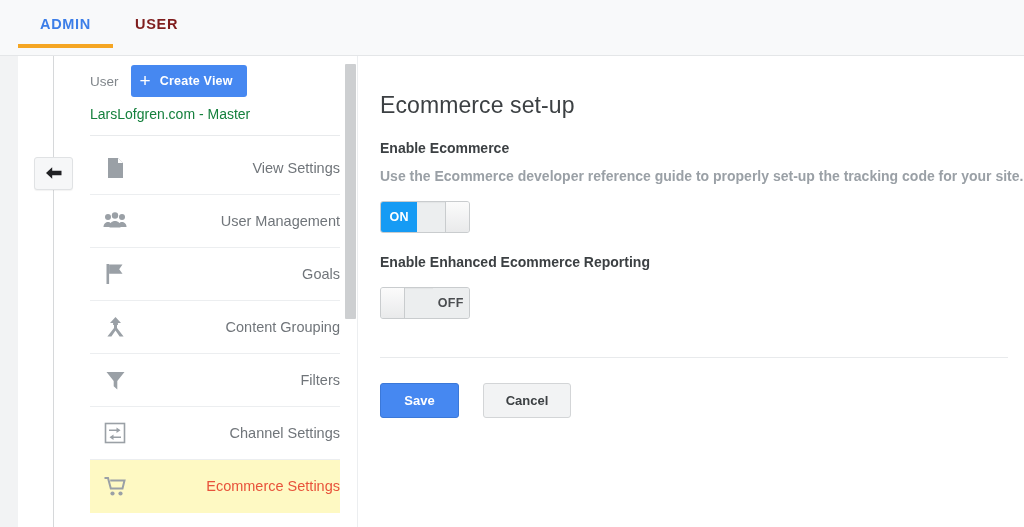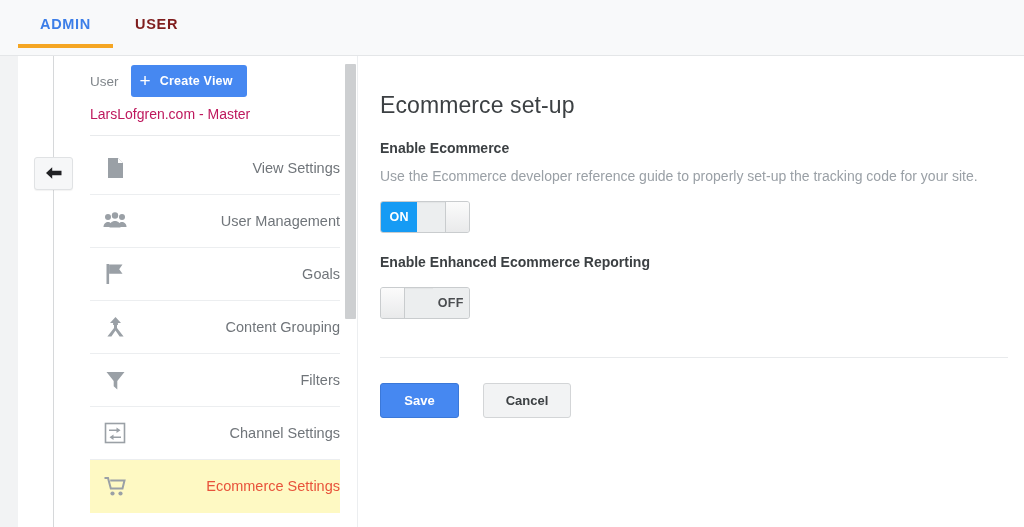--- a/index.html
+++ b/index.html
@@ -131,21 +131,21 @@
   }
   .create-view-btn .plus {
     font-size: 19px;
     font-weight: normal;
     line-height: 1;
     margin-right: 9px;
     margin-top: -1px;
   }
   .account-name {
     font-size: 14px;
-    color: #be185d;
+    color: #15803d;
     padding: 16px 0 13px 0;
     border-bottom: 1px solid #e8eaec;
     white-space: nowrap;
   }
 
   .nav-list { margin-top: 6px; }
   .nav-item {
     display: flex;
     align-items: center;
     height: 53px;
@@ -225,20 +225,21 @@
     font-size: 14px;
     font-weight: bold;
     color: #3c4043;
     margin-top: 21px;
   }
   .field-desc {
     font-size: 14px;
     color: #9aa0a6;
     margin-top: 12px;
     white-space: nowrap;
+    font-weight: bold;
   }
 
   
   .toggle {
     margin-top: 17px;
     width: 90px;
     height: 32px;
     border: 1px solid #c9ccce;
     border-radius: 3px;
     box-sizing: border-box;

